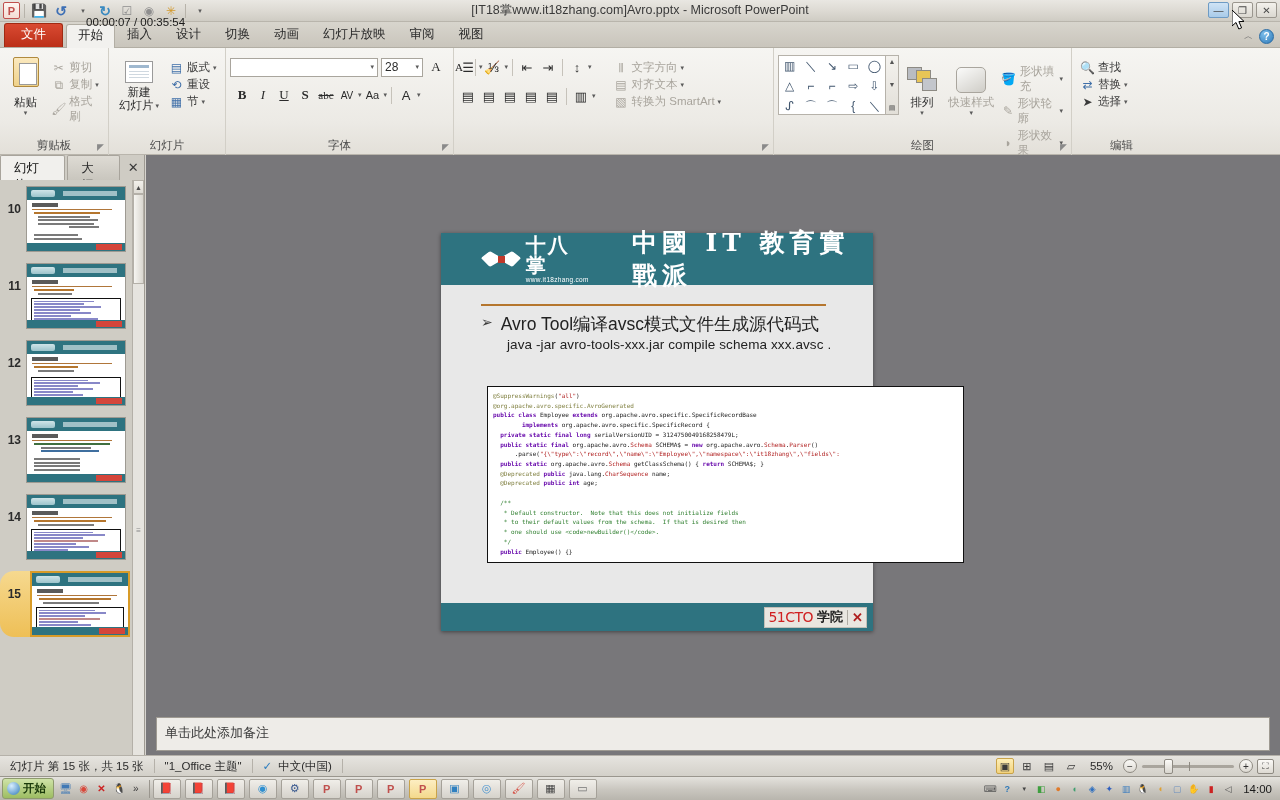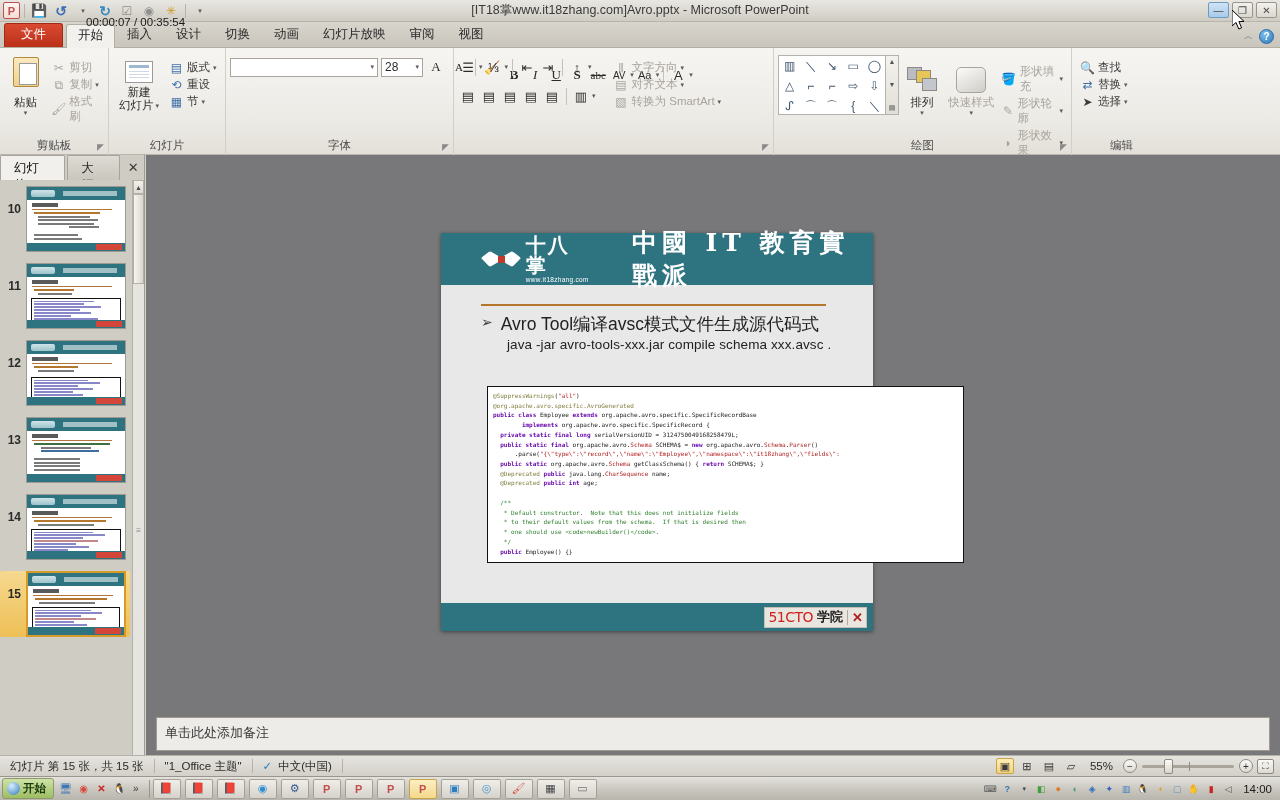--- a/index.html
+++ b/index.html
@@ -190,21 +190,21 @@
   .thumbs {
     position:absolute; left:0; top:25px; right:12px; bottom:0;
     background:#cfccc4; padding:6px 2px 0 0; overflow:hidden;
   }
   .thumb-row { display:flex; align-items:flex-start; margin-bottom:11px; }
   .thumb-num {
     width:26px; text-align:right; padding-right:5px; font-size:12px;
     color:#2b2b2b; padding-top:16px; font-weight:bold;
   }
   .thumb-sel {
-    background:linear-gradient(#f6d98f,#eebf56); border-radius:2px;
+    background:linear-gradient(#f6d98f,#eebf56); border-radius:14px;justify-content:space-between;
   }
   .thumb {
     width:100px; height:66px; background:#fff; border:1px solid #9e9a92;
     position:relative; overflow:hidden;
   }
   .thumb-sel .thumb { border:2px solid #d89b28; }
   .t-head { height:13px; background:#2e7380; position:relative; }
   .t-head:before {
     content:""; position:absolute; left:4px; top:3px; width:24px; height:7px;
     background:linear-gradient(#cfe4e8,#9dc4cc); border-radius:2px;
@@ -500,21 +500,21 @@
             <span class="g" style="color:#3f6fa8">▦</span>
             <span>节</span>
             <span class="tiny-arrow">▾</span>
           </div>
         </div>
       </div>
       <div class="rgroup-label">幻灯片</div>
     </div>
 
     <div class="rgroup" style="width:228px">
-      <div class="rbody" style="flex-direction:row; padding-top:6px">
+      <div class="rbody" style="flex-direction:column; padding-top:6px">
         <div style="display:flex; align-items:center; gap:3px">
           <div class="fontbox">
             <span style="flex:1;padding-left:4px;font-size:12px"></span>
             <span class="tiny-arrow">▾</span>
           </div>
           <div class="sizebox">
             <span>28</span>
             <span class="tiny-arrow">▾</span>
           </div>
           <div class="fbtn" style="font-family:'Liberation Serif',serif">A</div>

